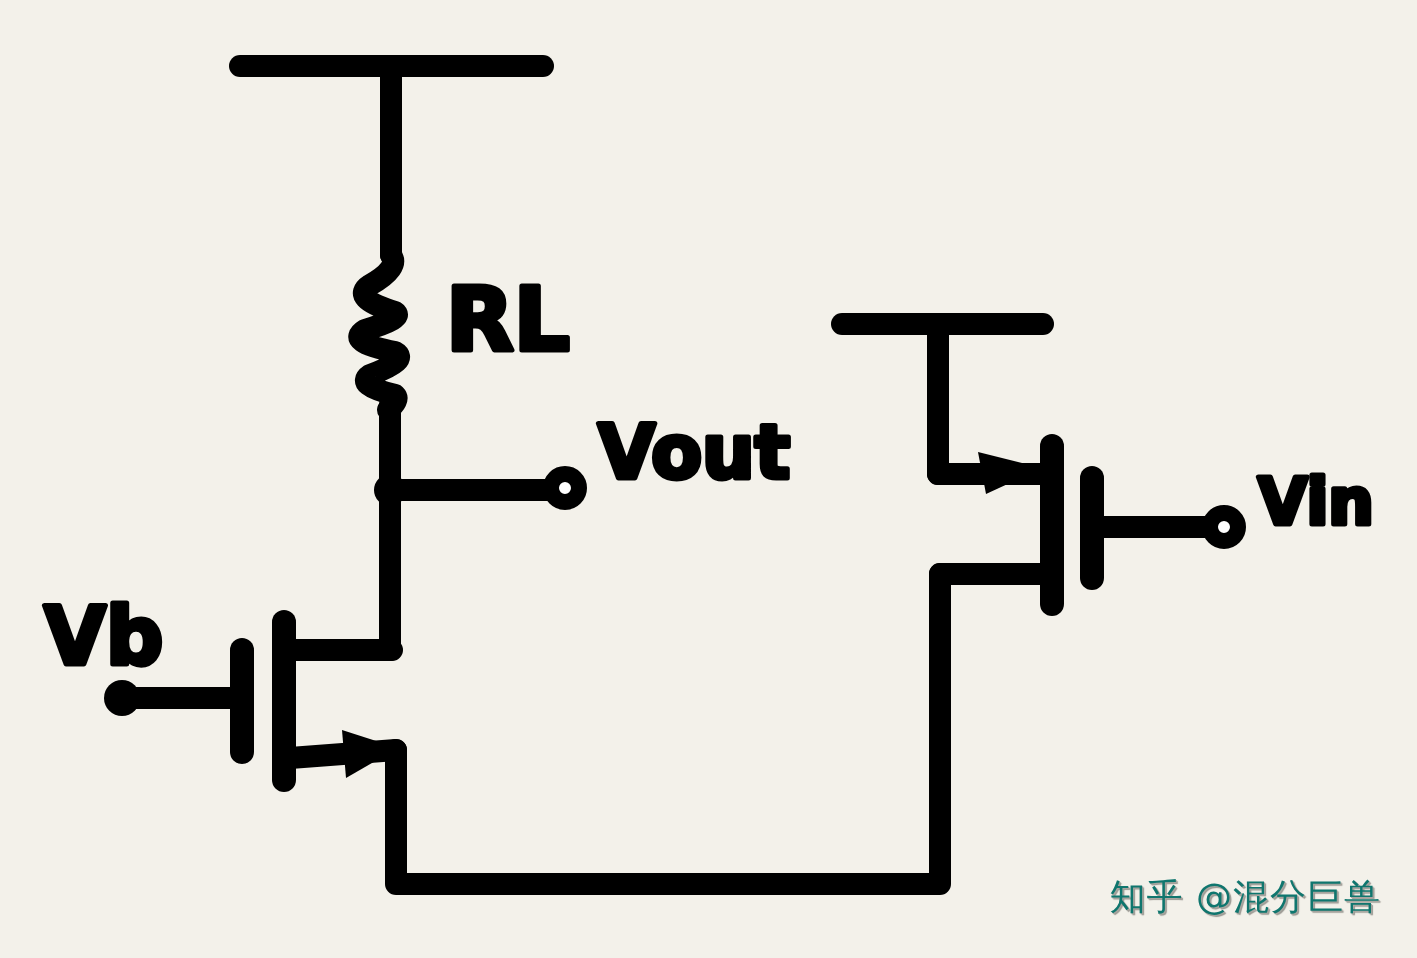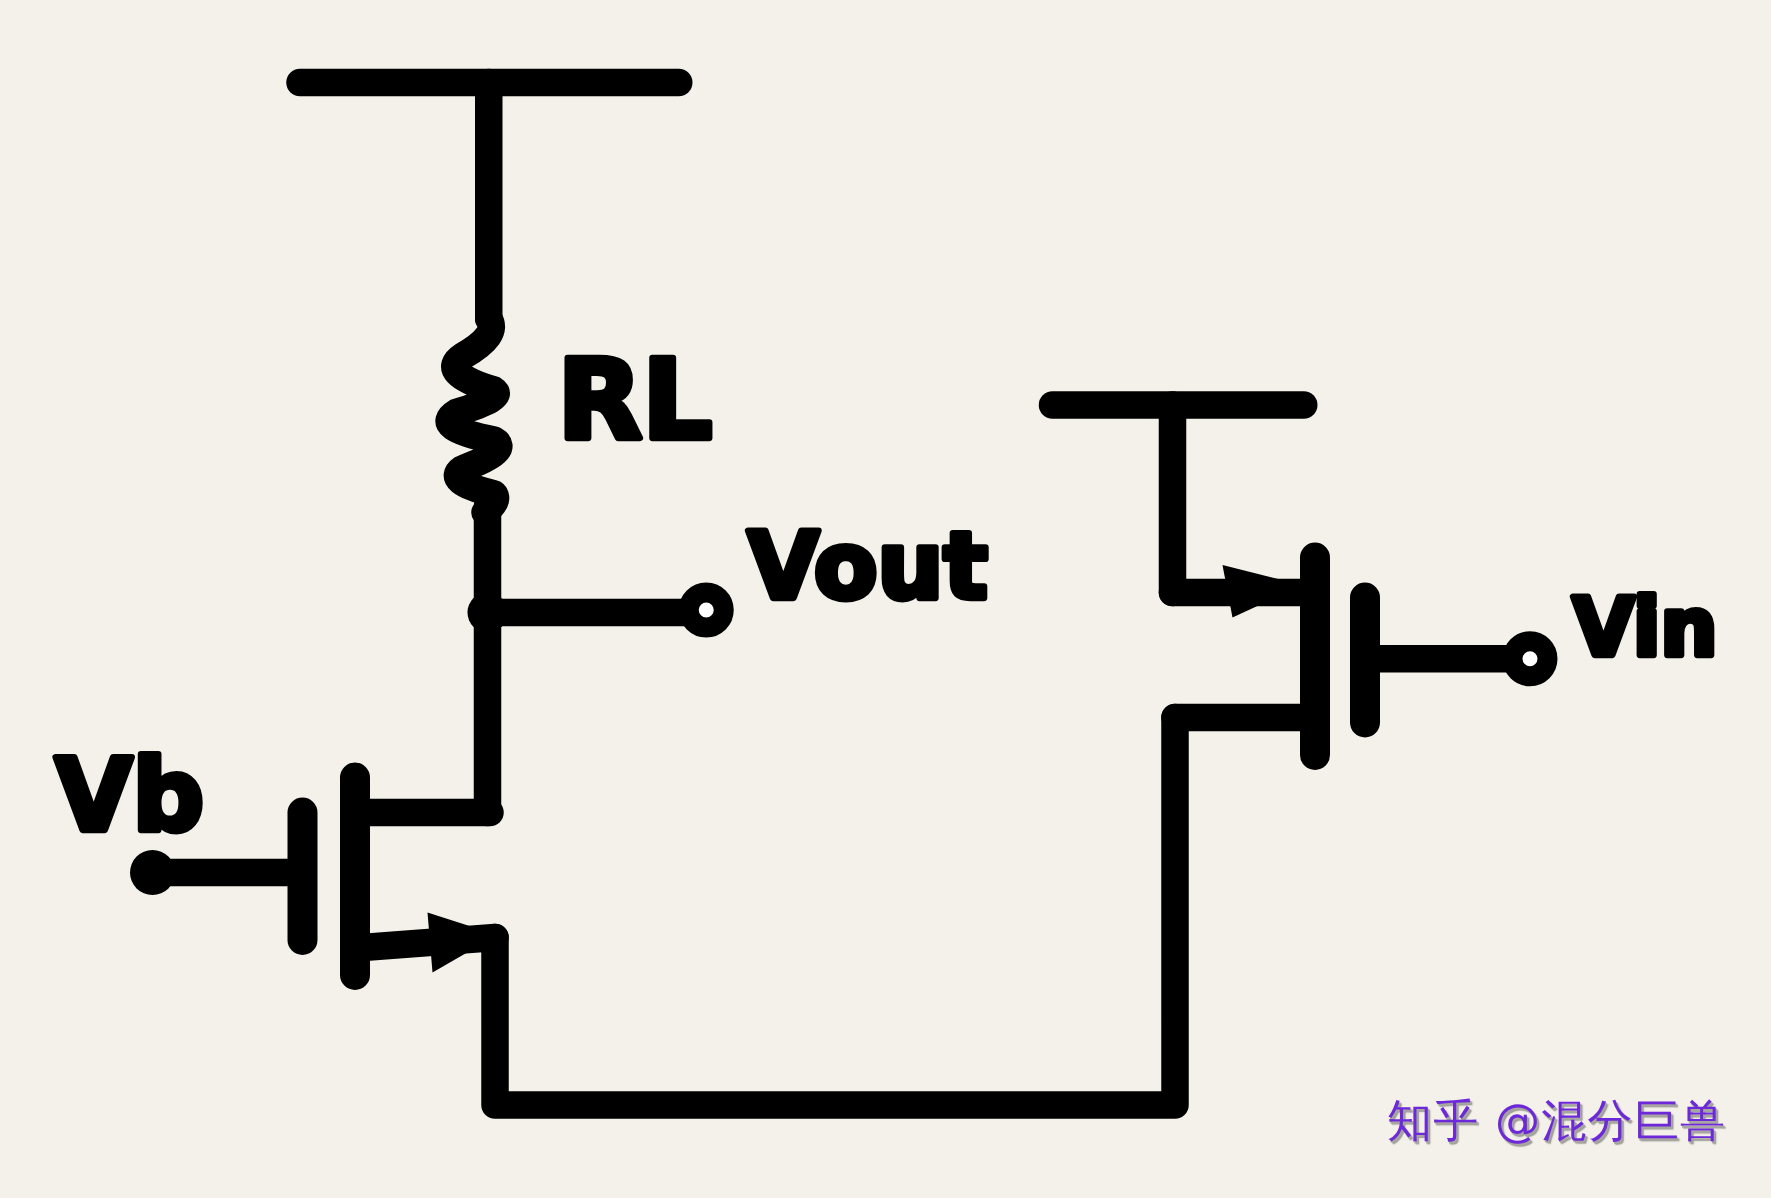--- a/index.html
+++ b/index.html
@@ -19,21 +19,21 @@
       fill: #000;
       stroke: #000;
       stroke-width: 5;
       stroke-linejoin: round;
     }
     .watermark {
       position: absolute;
       right: 36px; bottom: 36px;
       font-family: "DejaVu Sans", sans-serif;
       font-size: 36px;
-      color: #6d28d9;
+      color: #0f766e;
       text-shadow: 1px 1px 0 #a8a6a0, 2px 2px 1px #9a9892;
       letter-spacing: 1px;
     }
   </style>
 </head>
 <body>
 
 <svg id="canvas" viewBox="0 0 1417 958" xmlns="http://www.w3.org/2000/svg">
 
   <line class="wire" x1="240" y1="66" x2="543" y2="66"></line>

